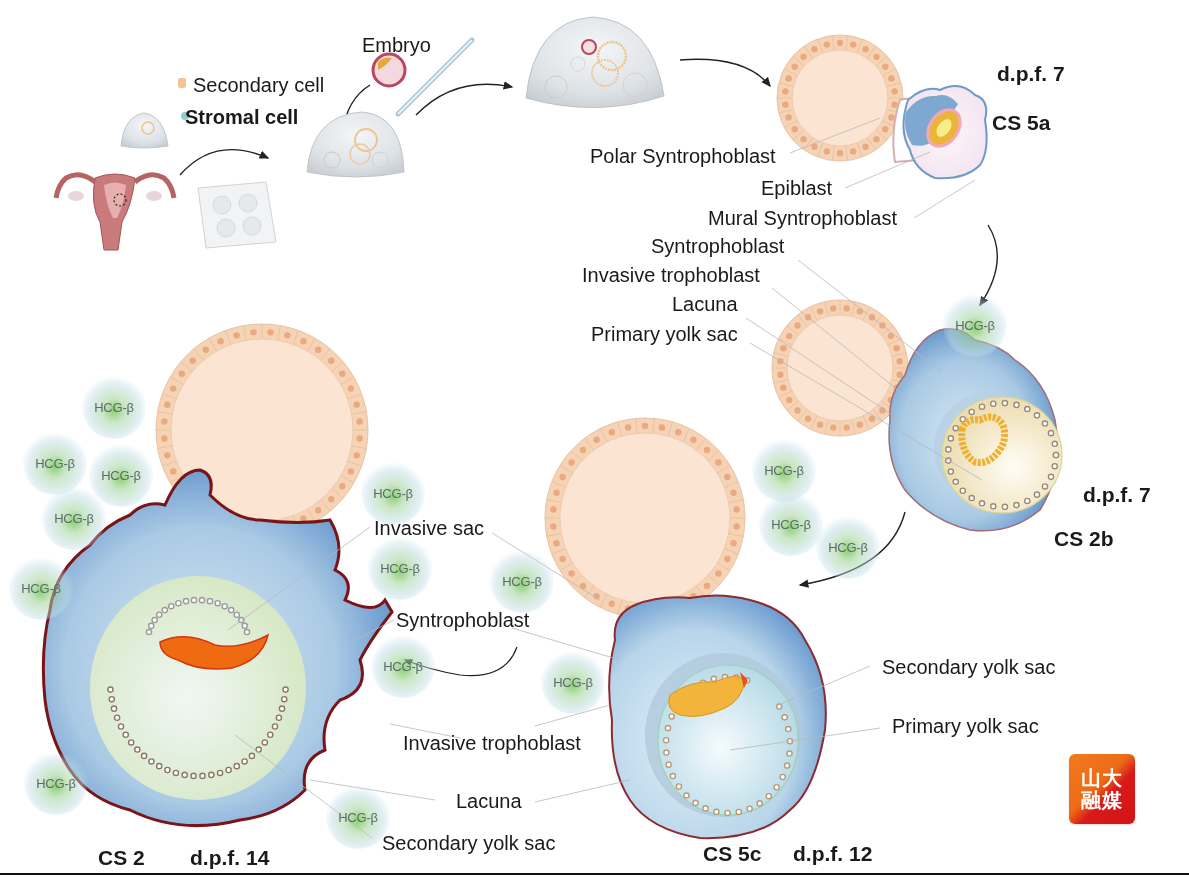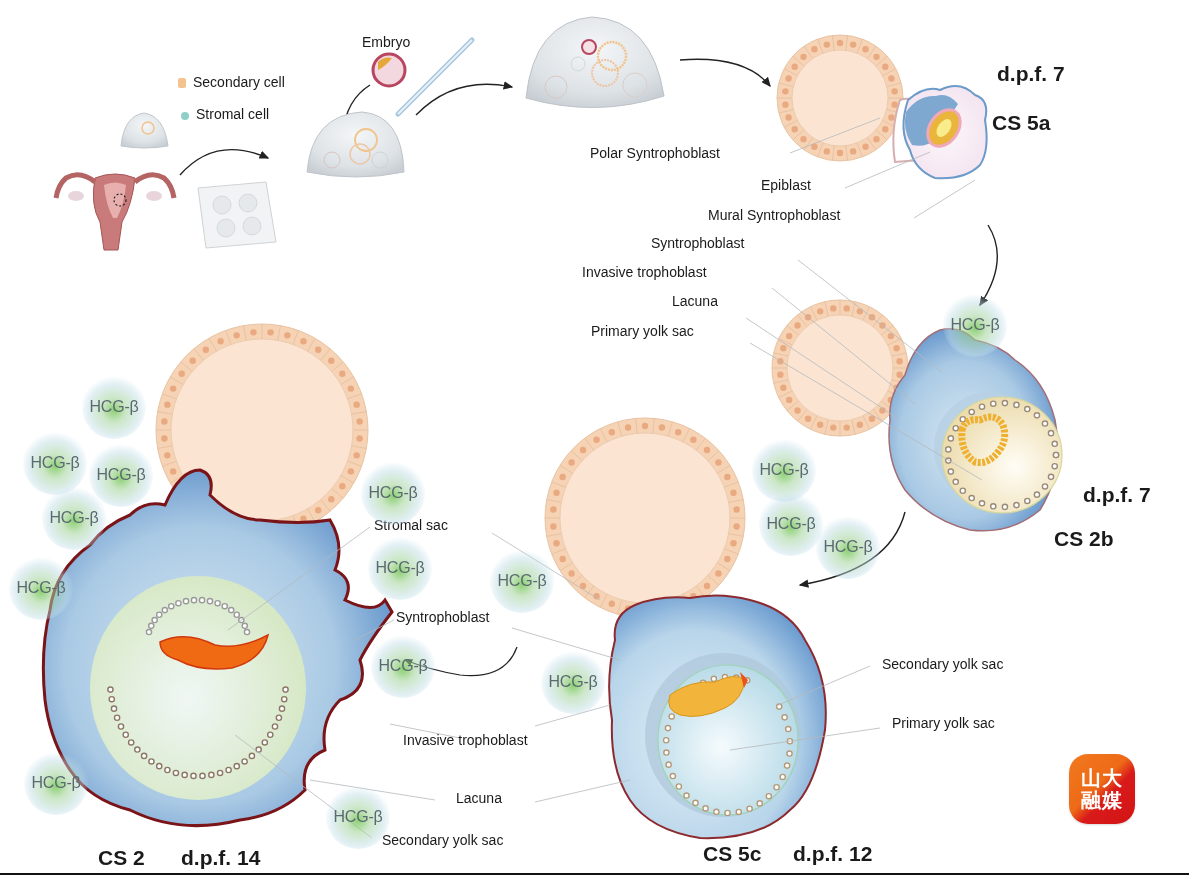--- a/index.html
+++ b/index.html
@@ -1,25 +1,25 @@
 <!DOCTYPE html>
 <html><head>
 <meta charset="utf-8">
 <style>
   html, body { margin:0; padding:0; background:#ffffff; }
   body { width:1189px; height:877px; position:relative; overflow:hidden; font-family:"Liberation Sans", sans-serif; }
   #stage { position:absolute; left:0; top:0; width:1189px; height:877px; }
-  .lbl { position:absolute; font-family:"Liberation Sans", sans-serif; font-size:14px; color:#1a1a1a; white-space:nowrap; line-height:1; }
+  .lbl { position:absolute; font-family:"Liberation Sans", sans-serif; font-size:20px; color:#1a1a1a; white-space:nowrap; line-height:1; }
   .stage-lbl { position:absolute; font-family:Liberation Sans, sans-serif; font-weight:bold; font-size:21px; color:#1a1a1a; white-space:nowrap; line-height:1; }
   .hcg { position:absolute; width:64px; height:64px; border-radius:50%;
          background: radial-gradient(circle at 50% 55%, rgba(120,200,90,0.85) 0%, rgba(160,210,150,0.55) 25%, rgba(190,220,230,0.45) 55%, rgba(220,235,242,0.0) 72%);
          display:flex; align-items:center; justify-content:center; }
-  .hcg span { font-family:"Liberation Sans", sans-serif; font-size:16px; color:#5a6a70; letter-spacing:-0.2px; }
+  .hcg span { font-family:"Liberation Sans", sans-serif; font-size:13px; color:#5a6a70; letter-spacing:-0.2px; }
   .bottom-rule { position:absolute; left:0; top:873px; width:1189px; height:2px; background:#111; }
-  .logo { position:absolute; left:1069px; top:754px; width:66px; height:70px; border-radius:19px;
+  .logo { position:absolute; left:1069px; top:754px; width:66px; height:70px; border-radius:6px;
           background:linear-gradient(135deg,#f07a1e 0%, #ee6a17 45%, #d81a1a 60%, #d41414 100%);
           display:flex; flex-direction:column; align-items:center; justify-content:center; box-shadow:0 1px 2px rgba(0,0,0,0.15); }
   .logo span { color:#fff; font-family:"DejaVu Sans", sans-serif; font-weight:bold; font-size:20px; line-height:22px; letter-spacing:1px; }
   .legend-dot { position:absolute; border-radius:50%; }
 </style>
 </head>
 <body>
 
 <div id="stage">
 
@@ -549,21 +549,21 @@
     <line x1="310" y1="780" x2="435" y2="800" stroke="#b5b9bd" stroke-width="0.8"></line>
     <line x1="535" y1="802" x2="630" y2="780" stroke="#b5b9bd" stroke-width="0.8"></line>
     <line x1="235" y1="735" x2="372" y2="838" stroke="#b5b9bd" stroke-width="0.8"></line>
   </g>
   <path d="M517,647 Q505,680 460,675 Q430,670 405,660" stroke="#222" stroke-width="1.2" fill="none" marker-end="url(#arrowHead)"></path>
 </svg>
 
 <div class="legend-dot" style="left:178px;top:78px;width:8px;height:10px;border-radius:2px;background:#f3c48f;"></div>
 <div class="lbl" style="left:193px;top:75px;">Secondary cell</div>
 <div class="legend-dot" style="left:181px;top:112px;width:8px;height:8px;background:#8fcfc8;"></div>
-<div class="lbl" style="left:196px;top:107px;">Stromal cell</div>
+<div class="lbl" style="left:185px;top:107px;font-weight:bold;">Stromal cell</div>
 
 <div class="lbl" style="left:362px;top:35px;">Embryo</div>
 
 <div class="stage-lbl" style="left:997px;top:63px;">d.p.f. 7</div>
 <div class="stage-lbl" style="left:992px;top:112px;">CS 5a</div>
 <div class="lbl" style="left:590px;top:146px;">Polar Syntrophoblast</div>
 <div class="lbl" style="left:761px;top:178px;">Epiblast</div>
 <div class="lbl" style="left:708px;top:208px;">Mural Syntrophoblast</div>
 
 <div class="lbl" style="left:651px;top:236px;">Syntrophoblast</div>
@@ -571,28 +571,28 @@
 <div class="lbl" style="left:672px;top:294px;">Lacuna</div>
 <div class="lbl" style="left:591px;top:324px;">Primary yolk sac</div>
 <div class="stage-lbl" style="left:1083px;top:484px;">d.p.f. 7</div>
 <div class="stage-lbl" style="left:1054px;top:528px;">CS 2b</div>
 
 <div class="lbl" style="left:882px;top:657px;">Secondary yolk sac</div>
 <div class="lbl" style="left:892px;top:716px;">Primary yolk sac</div>
 <div class="stage-lbl" style="left:703px;top:843px;">CS 5c</div>
 <div class="stage-lbl" style="left:793px;top:843px;">d.p.f. 12</div>
 
-<div class="lbl" style="left:374px;top:518px;">Stromal sac</div>
+<div class="lbl" style="left:374px;top:518px;">Invasive sac</div>
 <div class="lbl" style="left:396px;top:610px;">Syntrophoblast</div>
 <div class="lbl" style="left:403px;top:733px;">Invasive trophoblast</div>
 <div class="lbl" style="left:456px;top:791px;">Lacuna</div>
 <div class="lbl" style="left:382px;top:833px;">Secondary yolk sac</div>
 
 <div class="stage-lbl" style="left:98px;top:847px;">CS 2</div>
-<div class="stage-lbl" style="left:181px;top:847px;">d.p.f. 14</div>
+<div class="stage-lbl" style="left:190px;top:847px;">d.p.f. 14</div>
 
 <div class="hcg" style="left:943px;top:293px;">
       <span>HCG-β</span>
     </div>
 <div class="hcg" style="left:752px;top:438px;">
       <span>HCG-β</span>
     </div>
 <div class="hcg" style="left:759px;top:492px;">
       <span>HCG-β</span>
     </div>

